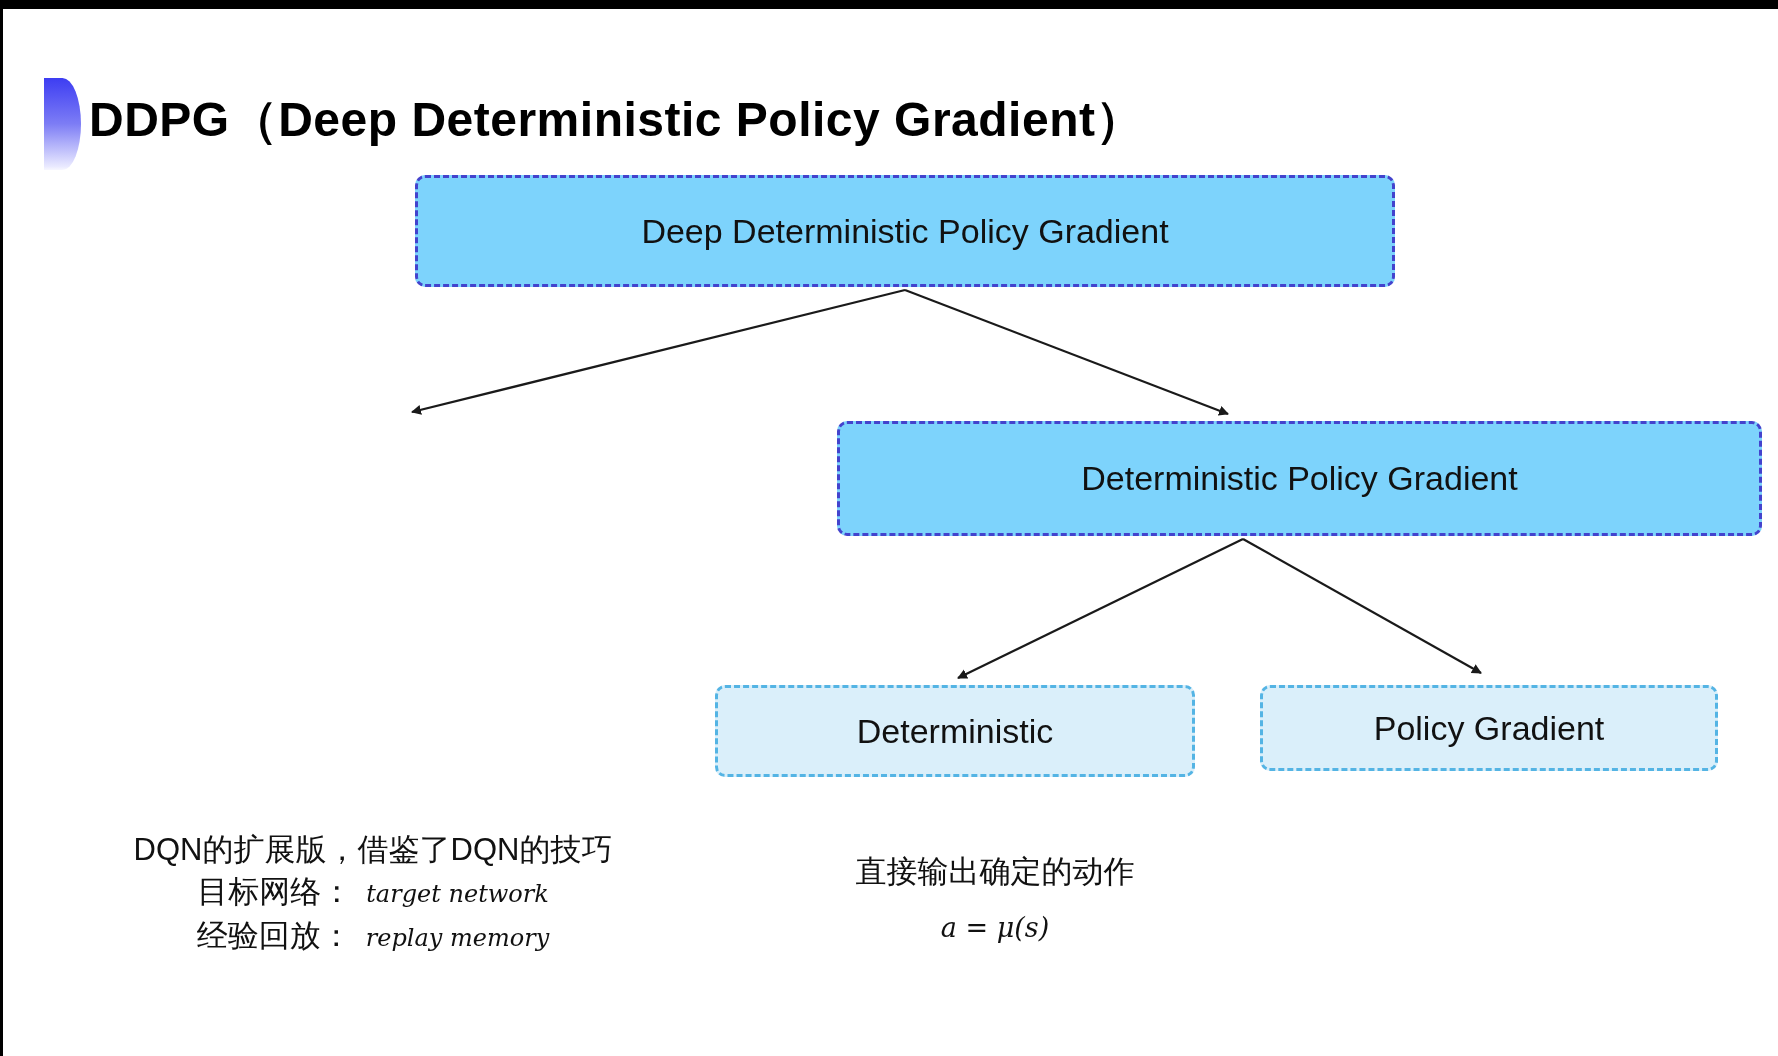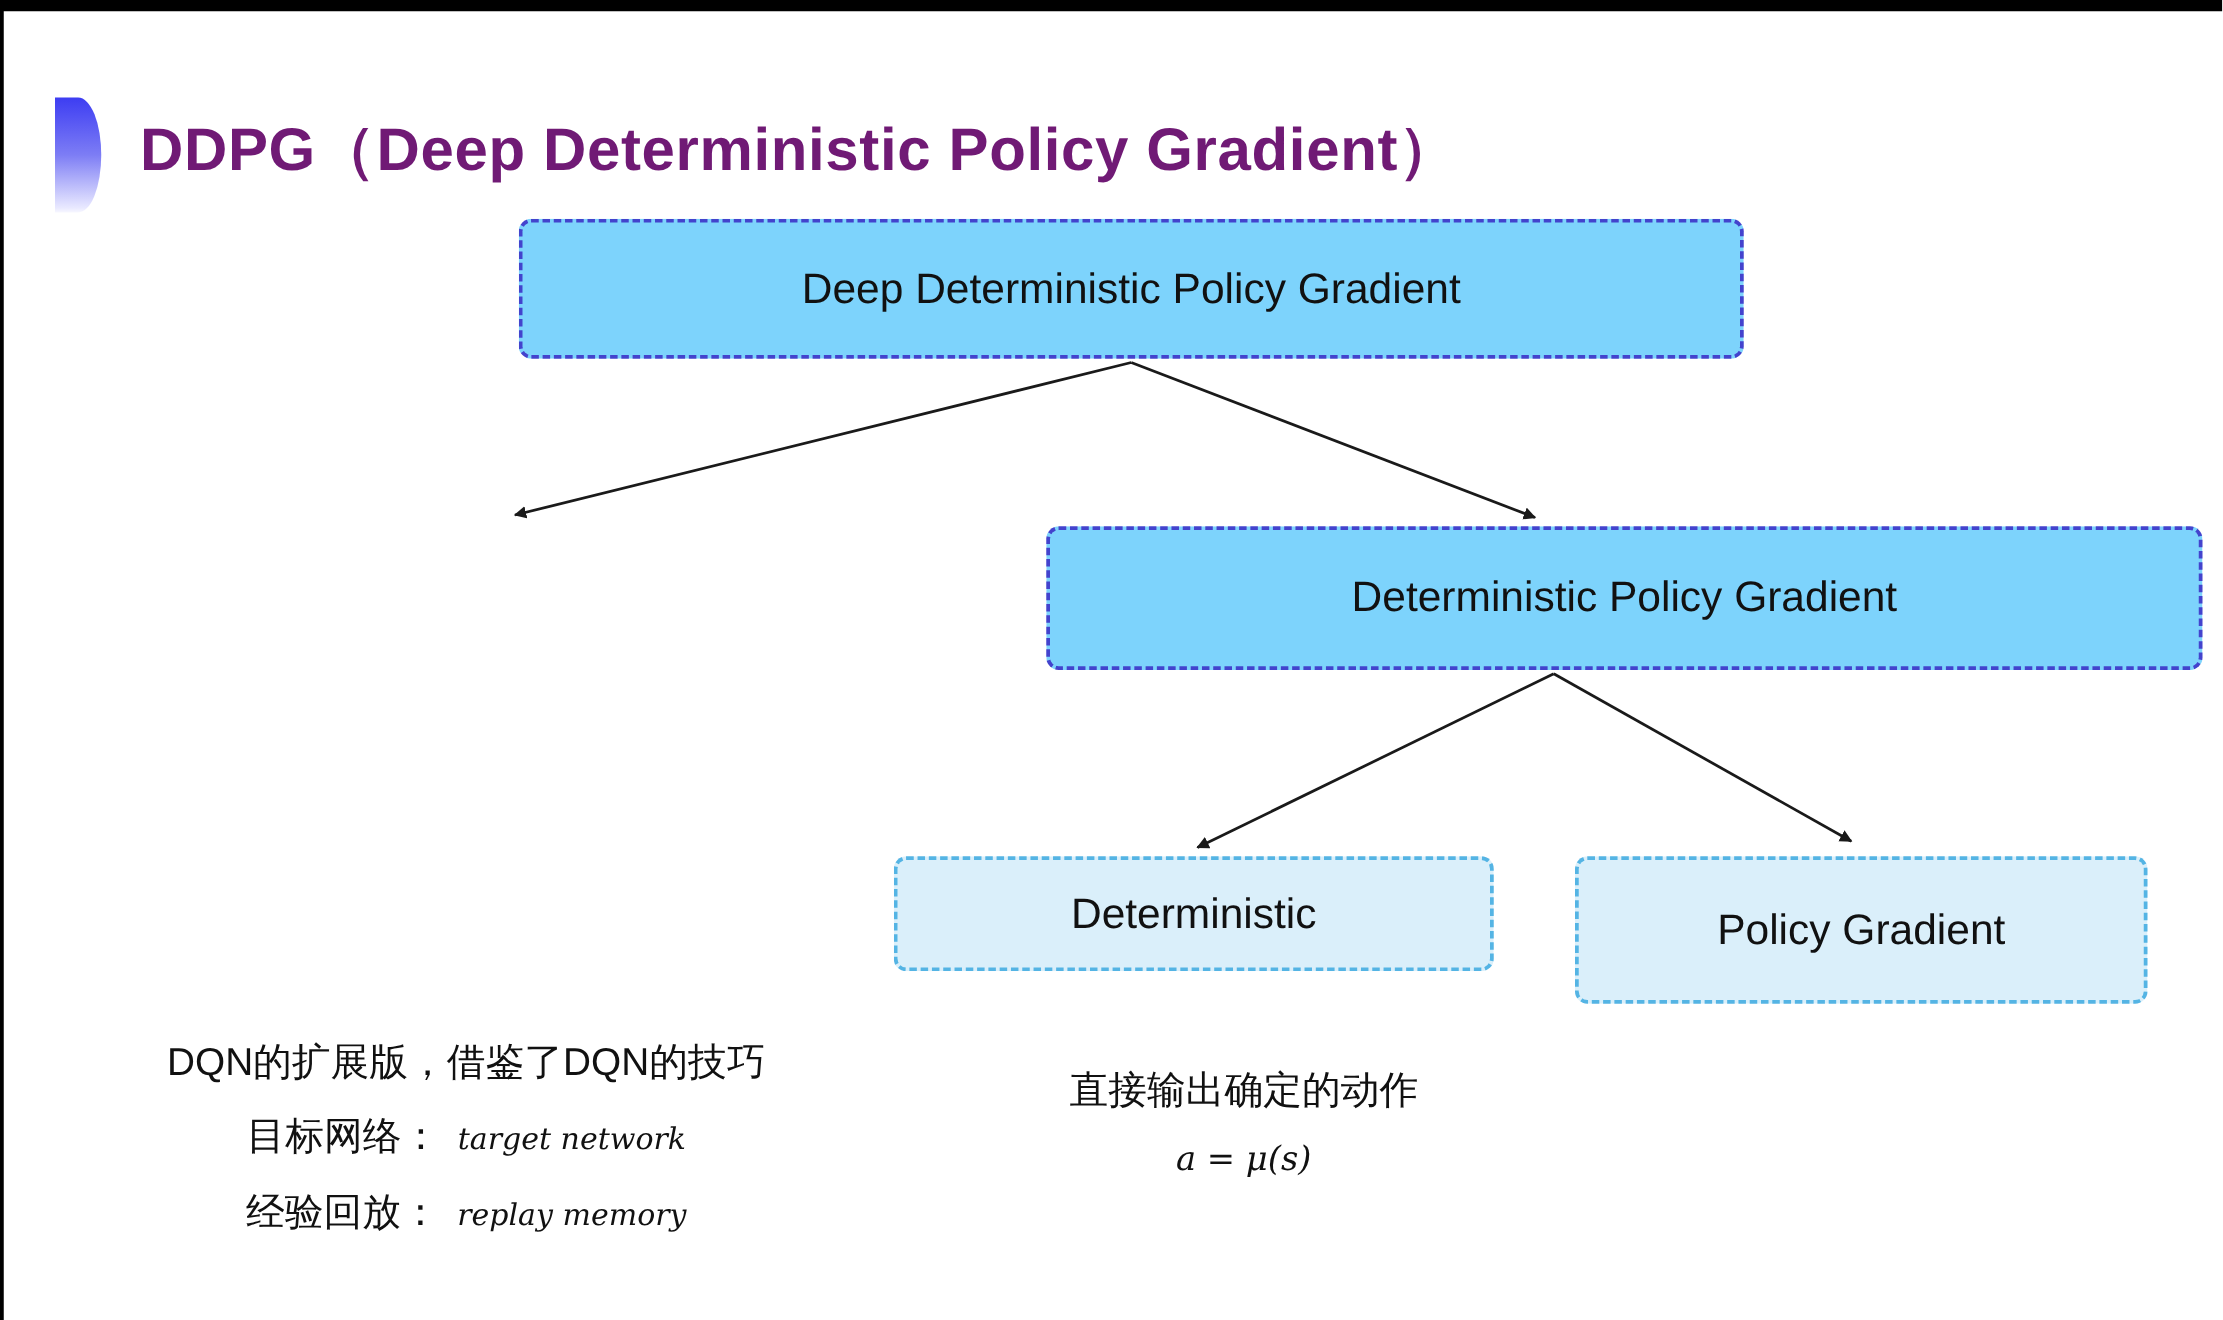--- a/index.html
+++ b/index.html
@@ -21,47 +21,47 @@
     width: 3px; height: 100%; background: #000000;
   }
   .header { position: absolute; left: 44px; top: 78px; display: flex; align-items: center; }
   .bullet {
     position: absolute; left: 0; top: 0;
     width: 37px; height: 92px;
     border-radius: 0 50% 50% 0 / 0 50% 50% 0;
     background: linear-gradient(180deg, #3d3df2 0%, #7d7df5 50%, #e9e9ff 96%, #f7f7ff 100%);
   }
   .title {
-    position: absolute; left: 68px; top: 10px;
+    position: absolute; left: 45px; top: 10px;
     width: 1400px;
-    font-size: 48px; font-weight: 600; color: #701a75;
+    font-size: 48px; font-weight: 600; color: #000000;
     letter-spacing: 0.5px; white-space: nowrap;
   }
   .node {
     position: absolute;
     display: flex; align-items: center; justify-content: center;
     border-radius: 10px;
     font-size: 34px; font-weight: 500; color: #111111;
     text-align: center;
   }
   .node.purple { background: #7dd3fc; border: 3px dashed #4343cd; }
   .node.cyan   { background: #daeffa; border: 3px dashed #54b4e4; }
   #node-root { left: 415px; top: 175px; width: 980px; height: 112px; }
   #node-deep { left: 172px; top: 420px; width: 460px; height: 122px; }
   #node-dpg  { left: 837px; top: 421px; width: 925px; height: 115px; }
   #node-det  { left: 715px; top: 685px; width: 480px; height: 92px; }
-  #node-pg   { left: 1260px; top: 685px; width: 458px; height: 118px; }
+  #node-pg   { left: 1260px; top: 685px; width: 458px; height: 86px; }
   .arrows { position: absolute; left: 0; top: 0; width: 1778px; height: 1056px; pointer-events: none; }
   .note {
     position: absolute;
     display: flex; flex-direction: column; align-items: center;
     color: #111111; font-size: 31px; line-height: 40px;
     text-align: center; white-space: nowrap;
   }
-  #note-deep { left: 118px; top: 830px; width: 510px; gap: 19px; }
+  #note-deep { left: 118px; top: 830px; width: 510px; gap: 2px; }
   #note-det  { left: 800px; top: 852px; width: 390px; gap: 16px; }
   #note-pg   { left: 1330px; top: 850px; width: 330px; gap: 6px; }
   .term, .formula, .italic-term {
     font-family: "DejaVu Serif", "Liberation Serif", serif;
     font-style: italic; font-size: 24px;
   }
   .note .pair .term { margin-left: 14px; }
   .formula { font-size: 27px; }
 </style>
 </head>

